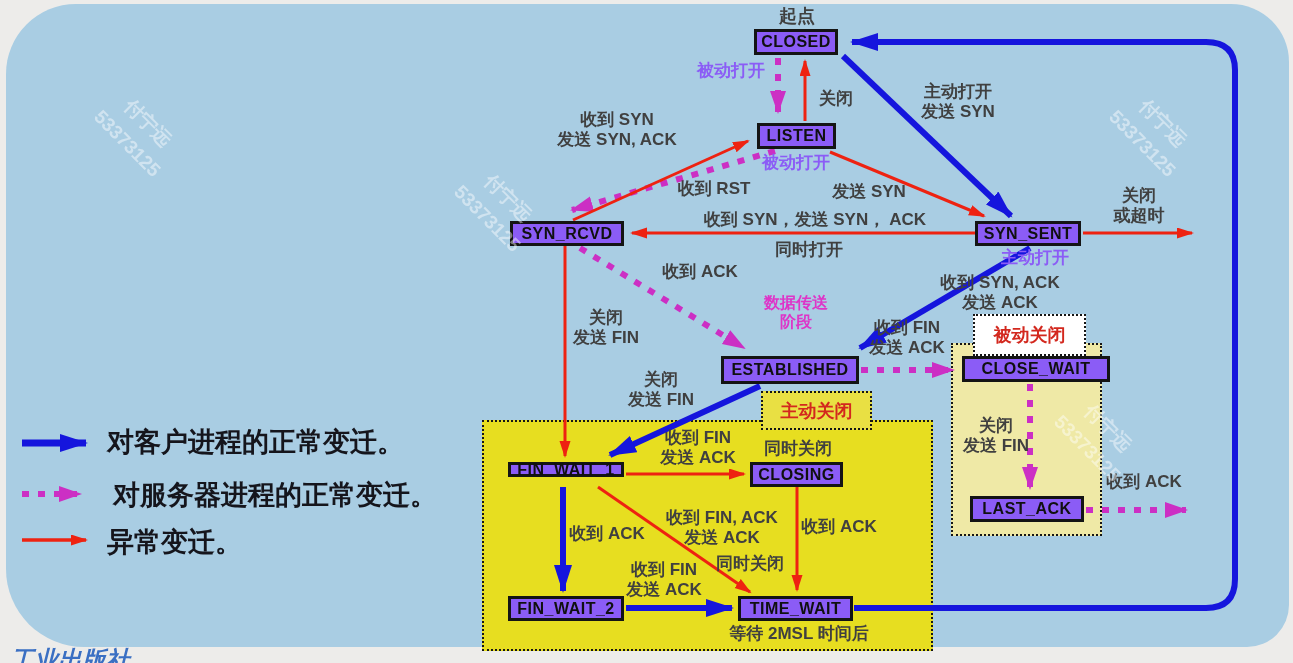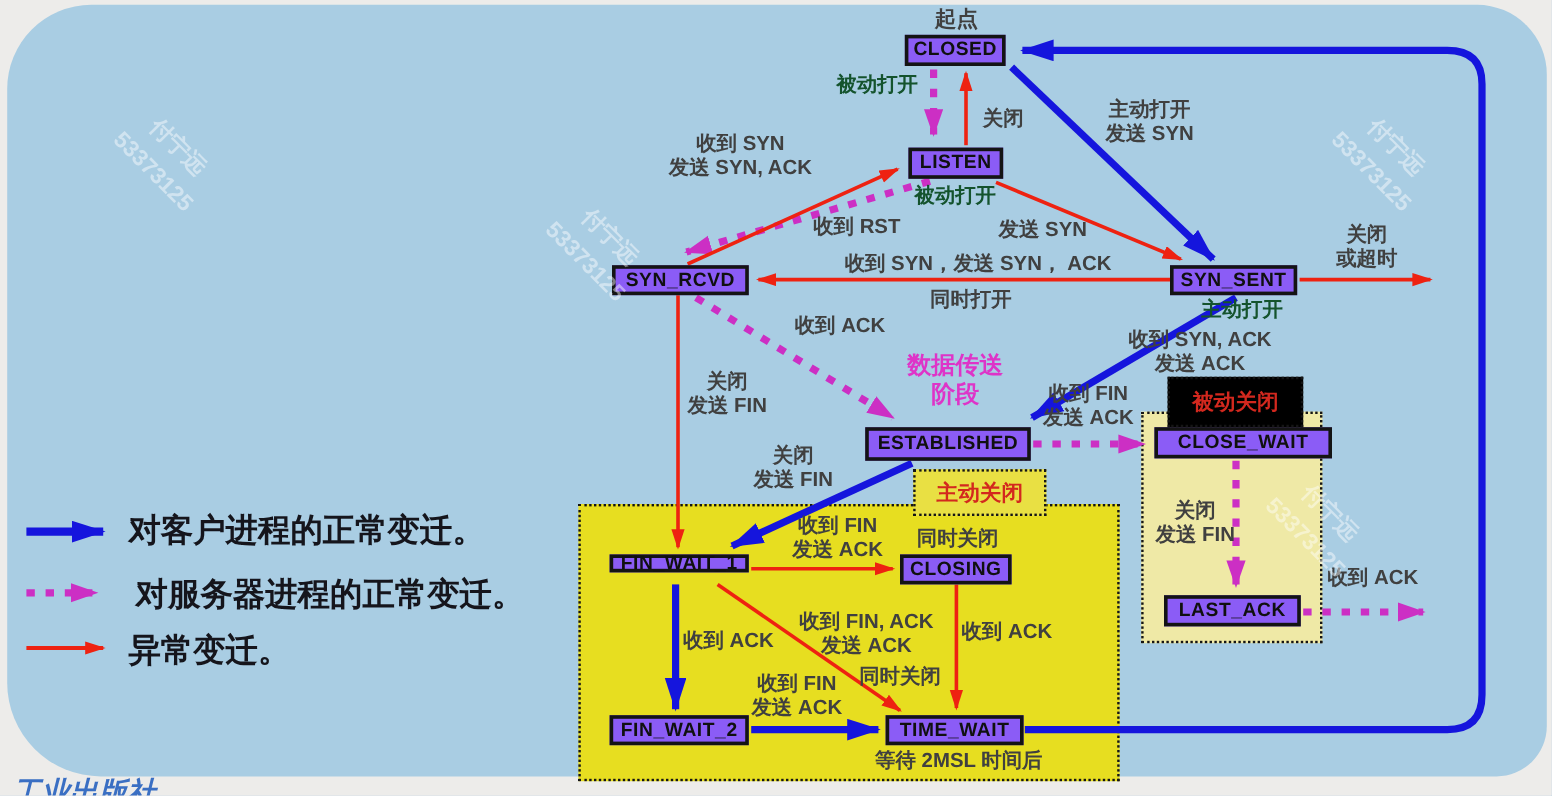--- a/index.html
+++ b/index.html
@@ -4,30 +4,30 @@
 <style>
   html,body{margin:0;padding:0;width:1293px;height:663px;overflow:hidden;
     background:#EDECEA;font-family:"Liberation Sans","DejaVu Sans",sans-serif;position:relative;}
   .panel{position:absolute;left:6px;top:4px;width:1283px;height:643px;
     background:#A9CDE3;border-radius:70px 58px 42px 78px;z-index:0;}
   .region{position:absolute;border:2px dotted #151515;z-index:1;}
   .region-left{left:482px;top:420px;width:447px;height:227px;background:#E7DE20;}
   .region-right{left:951px;top:343px;width:147px;height:189px;background:#EFE9A6;}
   .tagbox{position:absolute;border:2px dotted #151515;z-index:3;display:flex;
     align-items:center;justify-content:center;font-weight:bold;font-size:18px;color:#D3281E;}
-  .tag-passive{left:973px;top:314px;width:109px;height:38px;background:#000000;}
+  .tag-passive{left:973px;top:314px;width:109px;height:38px;background:#ffffff;}
   .tag-active{left:761px;top:391px;width:107px;height:35px;background:#E9E043;}
   svg.wires{position:absolute;left:0;top:0;z-index:2;}
   .state{position:absolute;background:#8b5cf6;border:3px solid #141414;color:#101010;
     font-weight:bold;font-size:16px;letter-spacing:.5px;display:flex;align-items:center;
     justify-content:center;z-index:3;box-sizing:border-box;}
   .lbl{position:absolute;font-weight:bold;font-size:17px;line-height:1.18;color:#404040;
     white-space:pre-line;text-align:center;transform:translateX(-50%);z-index:3;}
-  .red{color:#14532d;}
-  .mag{color:#DE34C8;font-size:20px;}
+  .red{color:#8b5cf6;}
+  .mag{color:#DE34C8;font-size:16px;}
   .legend-text{position:absolute;font-weight:bold;font-size:27px;color:#15151C;z-index:3;}
   .wm{position:absolute;color:rgba(255,255,255,0.45);font-weight:bold;font-size:19px;
     line-height:1.5;transform:rotate(45deg);text-align:center;z-index:4;pointer-events:none;
     white-space:pre-line;}
   .publisher{position:absolute;left:10px;top:644px;color:#3A6FC3;font-size:24px;
     font-weight:bold;font-style:italic;z-index:5;}
 </style>
 </head>
 <body>
 

